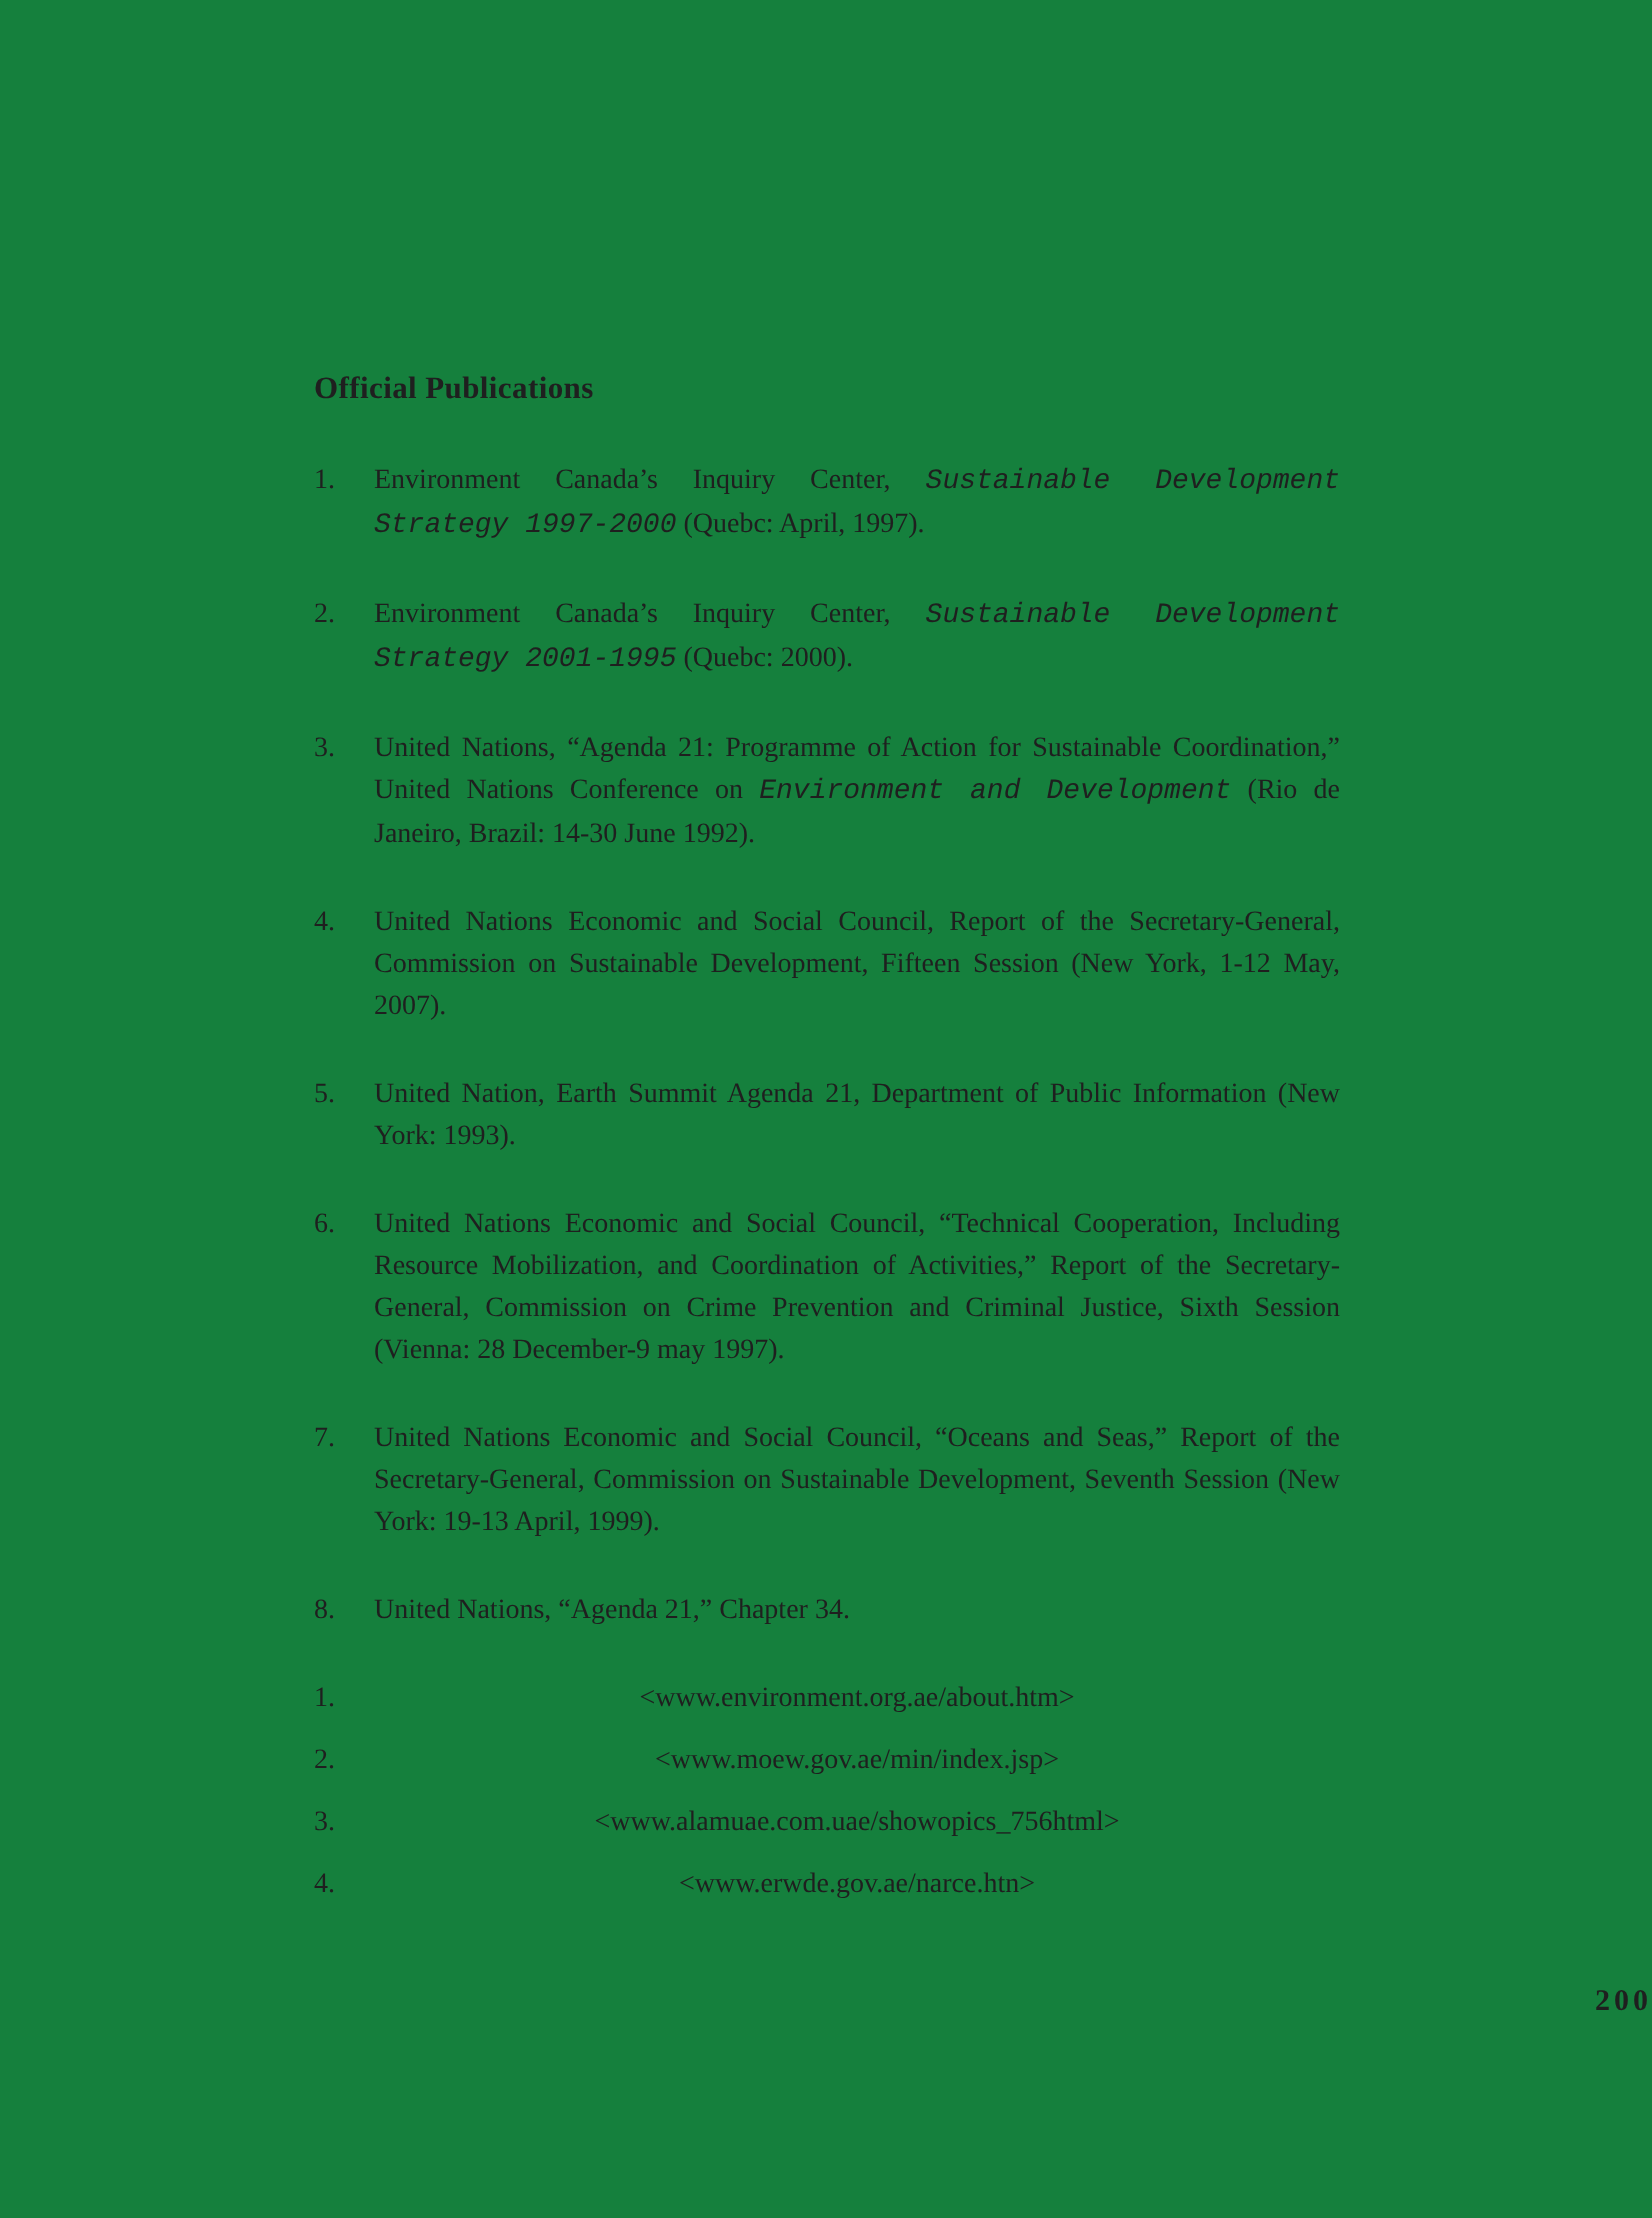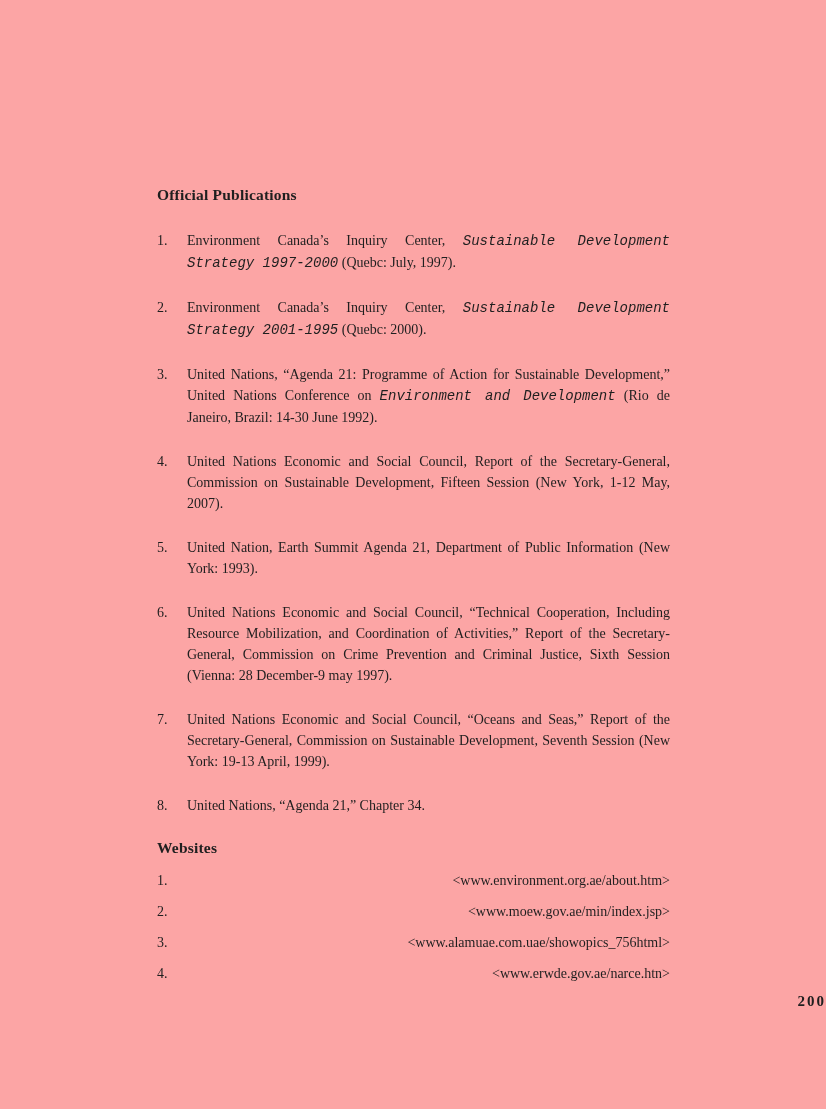--- a/index.html
+++ b/index.html
@@ -4,21 +4,21 @@
 <style>
   html, body {
     margin: 0;
     padding: 0;
     background: #ffffff;
   }
   .page {
     position: relative;
     width: 826px;
     height: 1109px;
-    background: #fca5a5;
+    background: #15803d;
     font-family: "Liberation Serif", serif;
     color: #1f1f1f;
     overflow: hidden;
   }
   .content {
     position: absolute;
     left: 157px;
     top: 186px;
     width: 513px;
   }
@@ -47,21 +47,21 @@
   }
   .item-number {
     width: 30px;
     flex-shrink: 0;
   }
   .item-text {
     flex: 1;
     text-align: justify;
   }
   section[data-name="section-websites"] .item-text {
-    text-align: right;
+    text-align: center;
   }
   .item-text i {
     font-style: italic;
     font-family: Liberation Mono, monospace;
   }
   .page-footer {
     position: absolute;
     top: 992px;
     left: 0;
     width: 100%;
@@ -76,31 +76,31 @@
 </head>
 <body>
 
 <div class="page" data-name="document-page">
   <main class="content" data-name="references-content">
   <section data-name="section-official-publications">
     <h2 class="section-heading" data-name="section-heading">Official Publications</h2>
     <ol class="ref-list" data-name="reference-list">
   <li class="ref-item" data-name="reference-item">
     <span class="item-number" data-name="item-number">1.</span>
-    <span class="item-text" data-name="item-text"><span data-name="text-segment">Environment Canada’s Inquiry Center, </span><i data-name="text-segment">Sustainable Development Strategy 1997-2000</i><span data-name="text-segment"> (Quebc: July, 1997).</span></span>
+    <span class="item-text" data-name="item-text"><span data-name="text-segment">Environment Canada’s Inquiry Center, </span><i data-name="text-segment">Sustainable Development Strategy 1997-2000</i><span data-name="text-segment"> (Quebc: April, 1997).</span></span>
   </li>
 
   <li class="ref-item" data-name="reference-item">
     <span class="item-number" data-name="item-number">2.</span>
     <span class="item-text" data-name="item-text"><span data-name="text-segment">Environment Canada’s Inquiry Center, </span><i data-name="text-segment">Sustainable Development Strategy 2001-1995</i><span data-name="text-segment"> (Quebc: 2000).</span></span>
   </li>
 
   <li class="ref-item" data-name="reference-item">
     <span class="item-number" data-name="item-number">3.</span>
-    <span class="item-text" data-name="item-text"><span data-name="text-segment">United Nations, “Agenda 21: Programme of Action for Sustainable Development,” United Nations Conference on </span><i data-name="text-segment">Environment and Development</i><span data-name="text-segment"> (Rio de Janeiro, Brazil: 14-30 June 1992).</span></span>
+    <span class="item-text" data-name="item-text"><span data-name="text-segment">United Nations, “Agenda 21: Programme of Action for Sustainable Coordination,” United Nations Conference on </span><i data-name="text-segment">Environment and Development</i><span data-name="text-segment"> (Rio de Janeiro, Brazil: 14-30 June 1992).</span></span>
   </li>
 
   <li class="ref-item" data-name="reference-item">
     <span class="item-number" data-name="item-number">4.</span>
     <span class="item-text" data-name="item-text"><span data-name="text-segment">United Nations Economic and Social Council, Report of the Secretary-General, Commission on Sustainable Development, Fifteen Session (New York, 1-12 May, 2007).</span></span>
   </li>
 
   <li class="ref-item" data-name="reference-item">
     <span class="item-number" data-name="item-number">5.</span>
     <span class="item-text" data-name="item-text"><span data-name="text-segment">United Nation, Earth Summit Agenda 21, Department of Public Information (New York: 1993).</span></span>
@@ -117,21 +117,20 @@
   </li>
 
   <li class="ref-item" data-name="reference-item">
     <span class="item-number" data-name="item-number">8.</span>
     <span class="item-text" data-name="item-text"><span data-name="text-segment">United Nations, “Agenda 21,” Chapter 34.</span></span>
   </li>
 </ol>
   </section>
 
   <section data-name="section-websites">
-    <h2 class="section-heading" data-name="section-heading">Websites</h2>
     <ol class="ref-list" data-name="reference-list">
   <li class="ref-item" data-name="reference-item">
     <span class="item-number" data-name="item-number">1.</span>
     <span class="item-text" data-name="item-text"><span data-name="text-segment">&lt;www.environment.org.ae/about.htm&gt;</span></span>
   </li>
 
   <li class="ref-item" data-name="reference-item">
     <span class="item-number" data-name="item-number">2.</span>
     <span class="item-text" data-name="item-text"><span data-name="text-segment">&lt;www.moew.gov.ae/min/index.jsp&gt;</span></span>
   </li>

